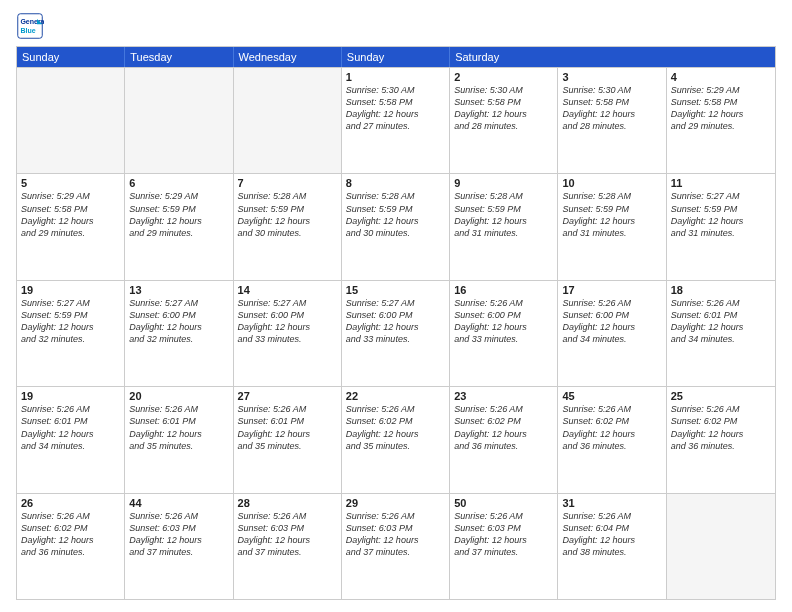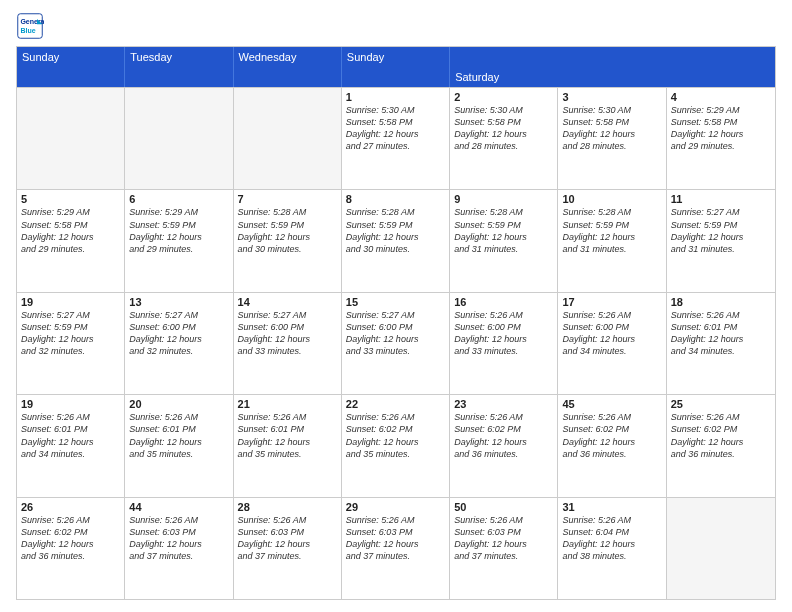--- a/index.html
+++ b/index.html
@@ -61,21 +61,21 @@
       grid-template-columns: repeat(7, 1fr);
       background: #2255cc;
     }
     .cal-header-cell {
       color: #fff;
       font-size: 11px;
       font-weight: normal;
       padding: 4px 5px;
       border-right: 1px solid #4477dd;
     }
-    .cal-header-cell:last-child { border-right: none; margin-top: 20px; }
+    .cal-header-cell:last-child { border-right: none; }
     .cal-body {
       display: flex;
       flex-direction: column;
       flex: 1;
     }
     .cal-week {
       display: grid;
       grid-template-columns: repeat(7, 1fr);
       flex: 1;
       border-top: 1px solid #ccc;
@@ -279,21 +279,21 @@
 and 34 minutes.</div>
           </div>
           <div class="cal-cell">
             <div class="day-num">20</div>
             <div class="day-info" style="white-space: pre-line;">Sunrise: 5:26 AM
 Sunset: 6:01 PM
 Daylight: 12 hours
 and 35 minutes.</div>
           </div>
           <div class="cal-cell">
-            <div class="day-num">21</div>
+            <div class="day-num">27</div>
             <div class="day-info" style="white-space: pre-line;">Sunrise: 5:26 AM
 Sunset: 6:01 PM
 Daylight: 12 hours
 and 35 minutes.</div>
           </div>
           <div class="cal-cell">
             <div class="day-num">22</div>
             <div class="day-info" style="white-space: pre-line;">Sunrise: 5:26 AM
 Sunset: 6:02 PM
 Daylight: 12 hours

